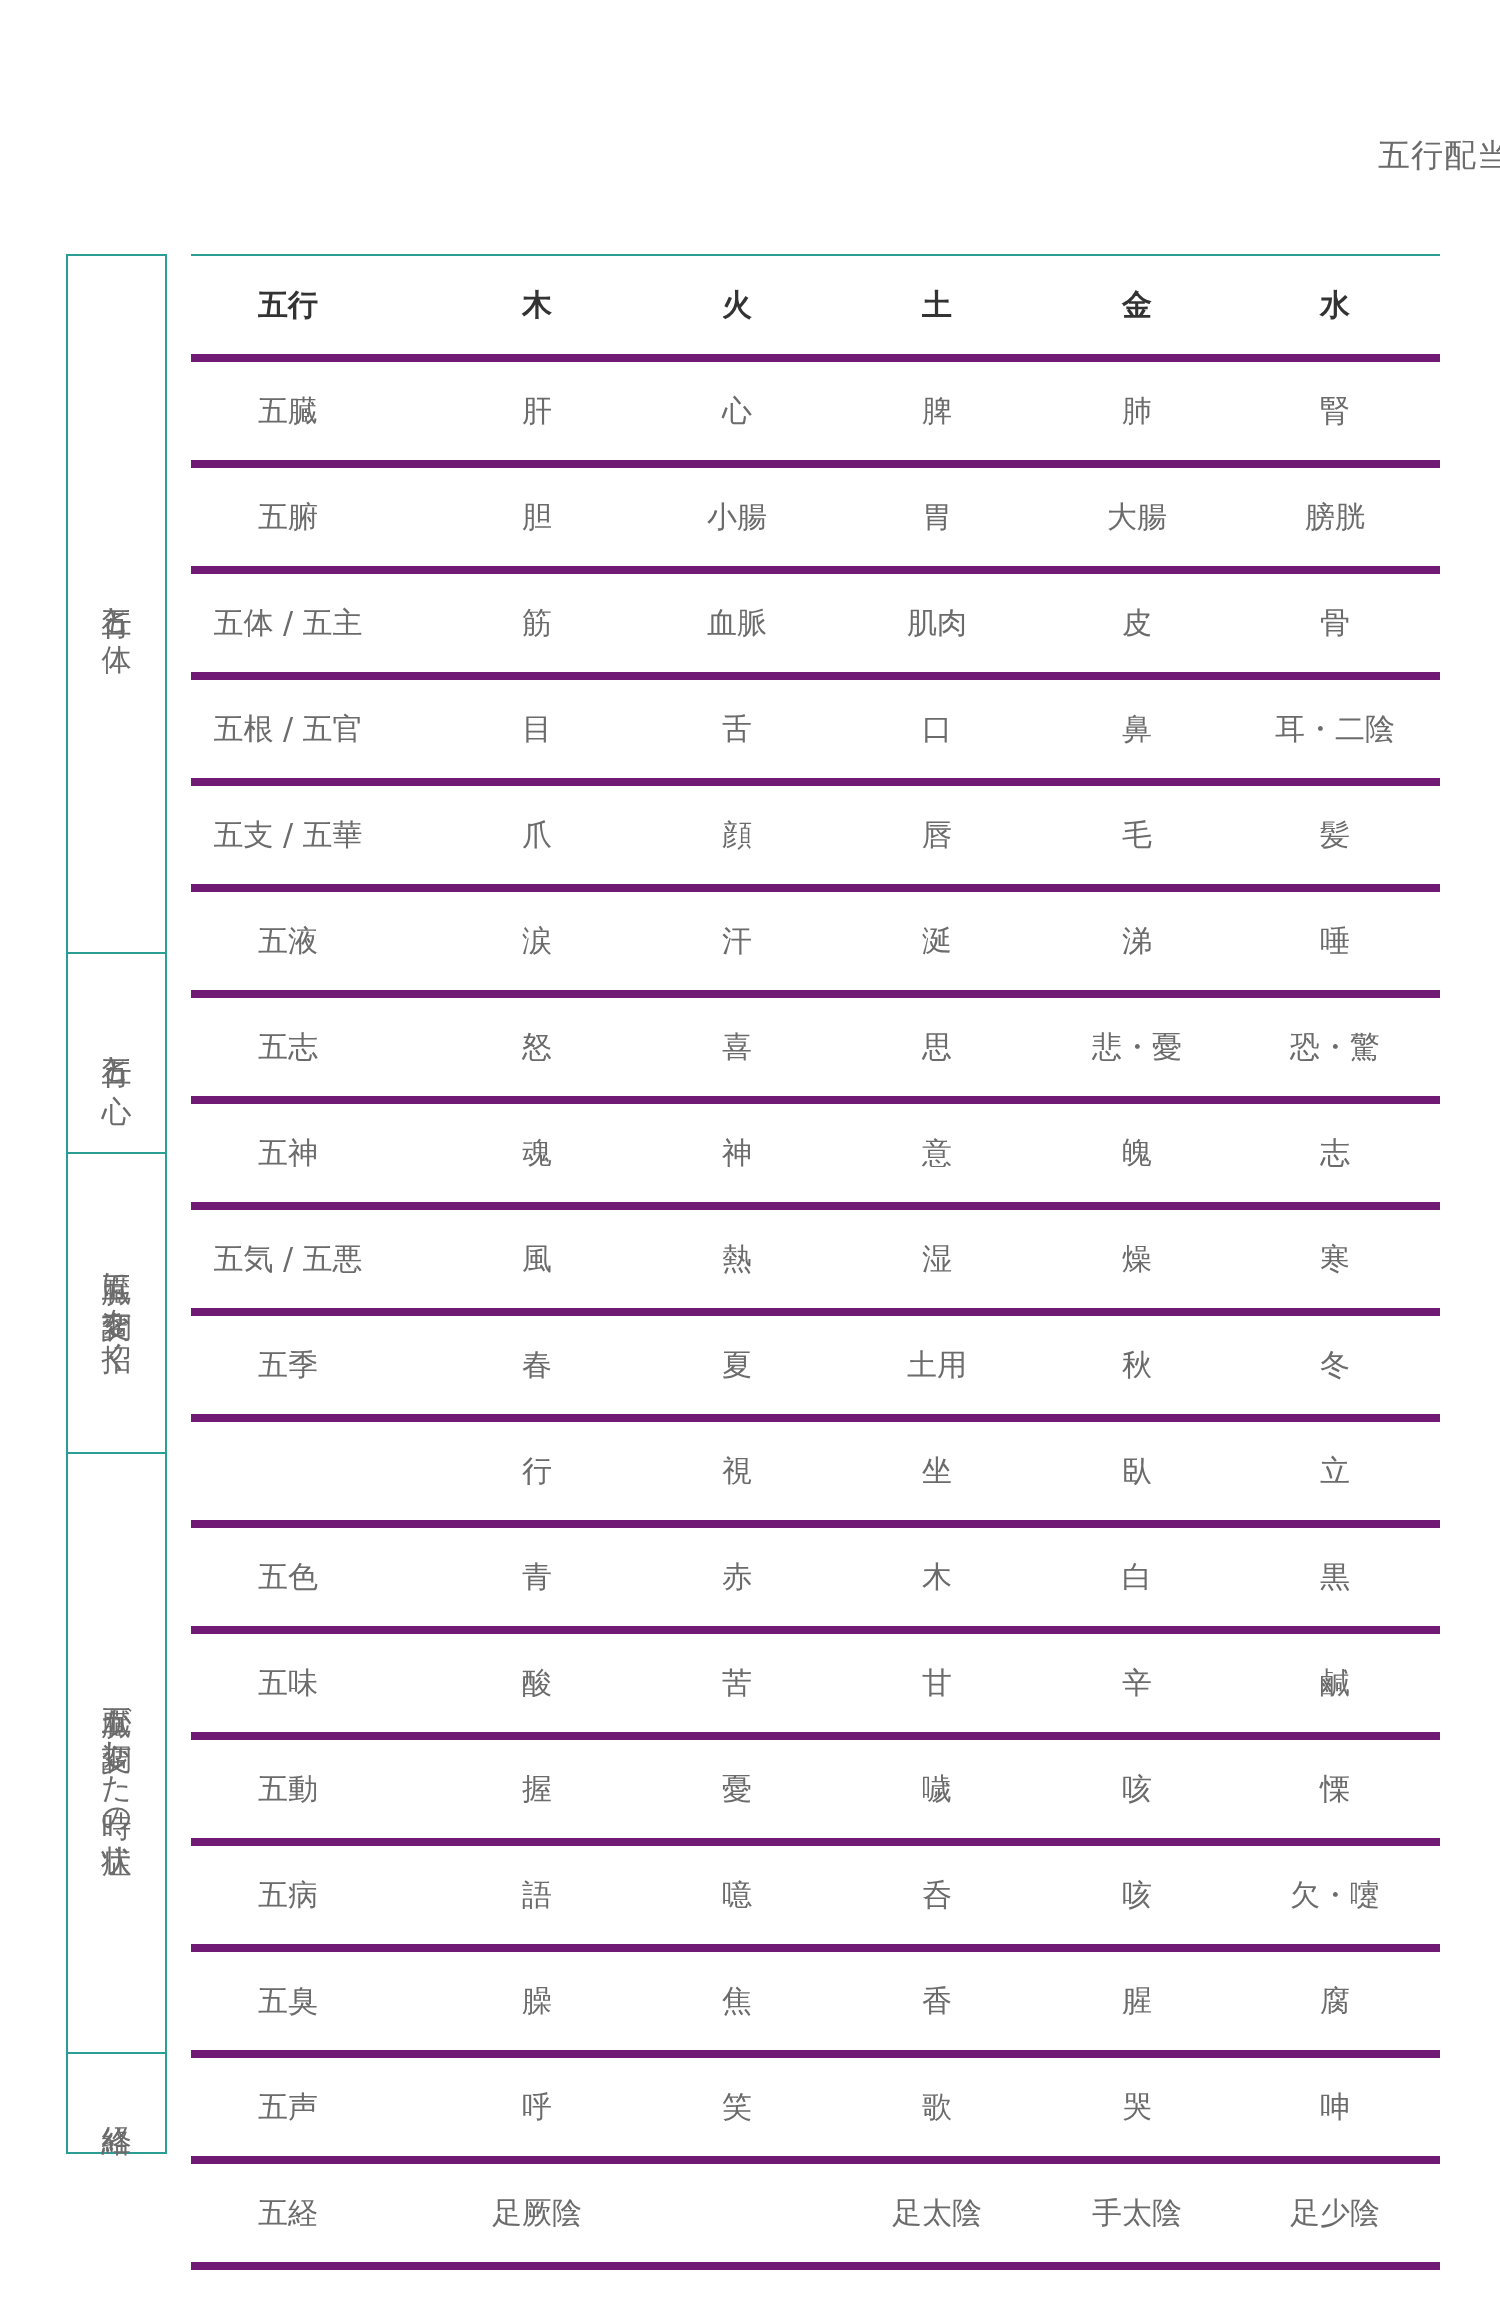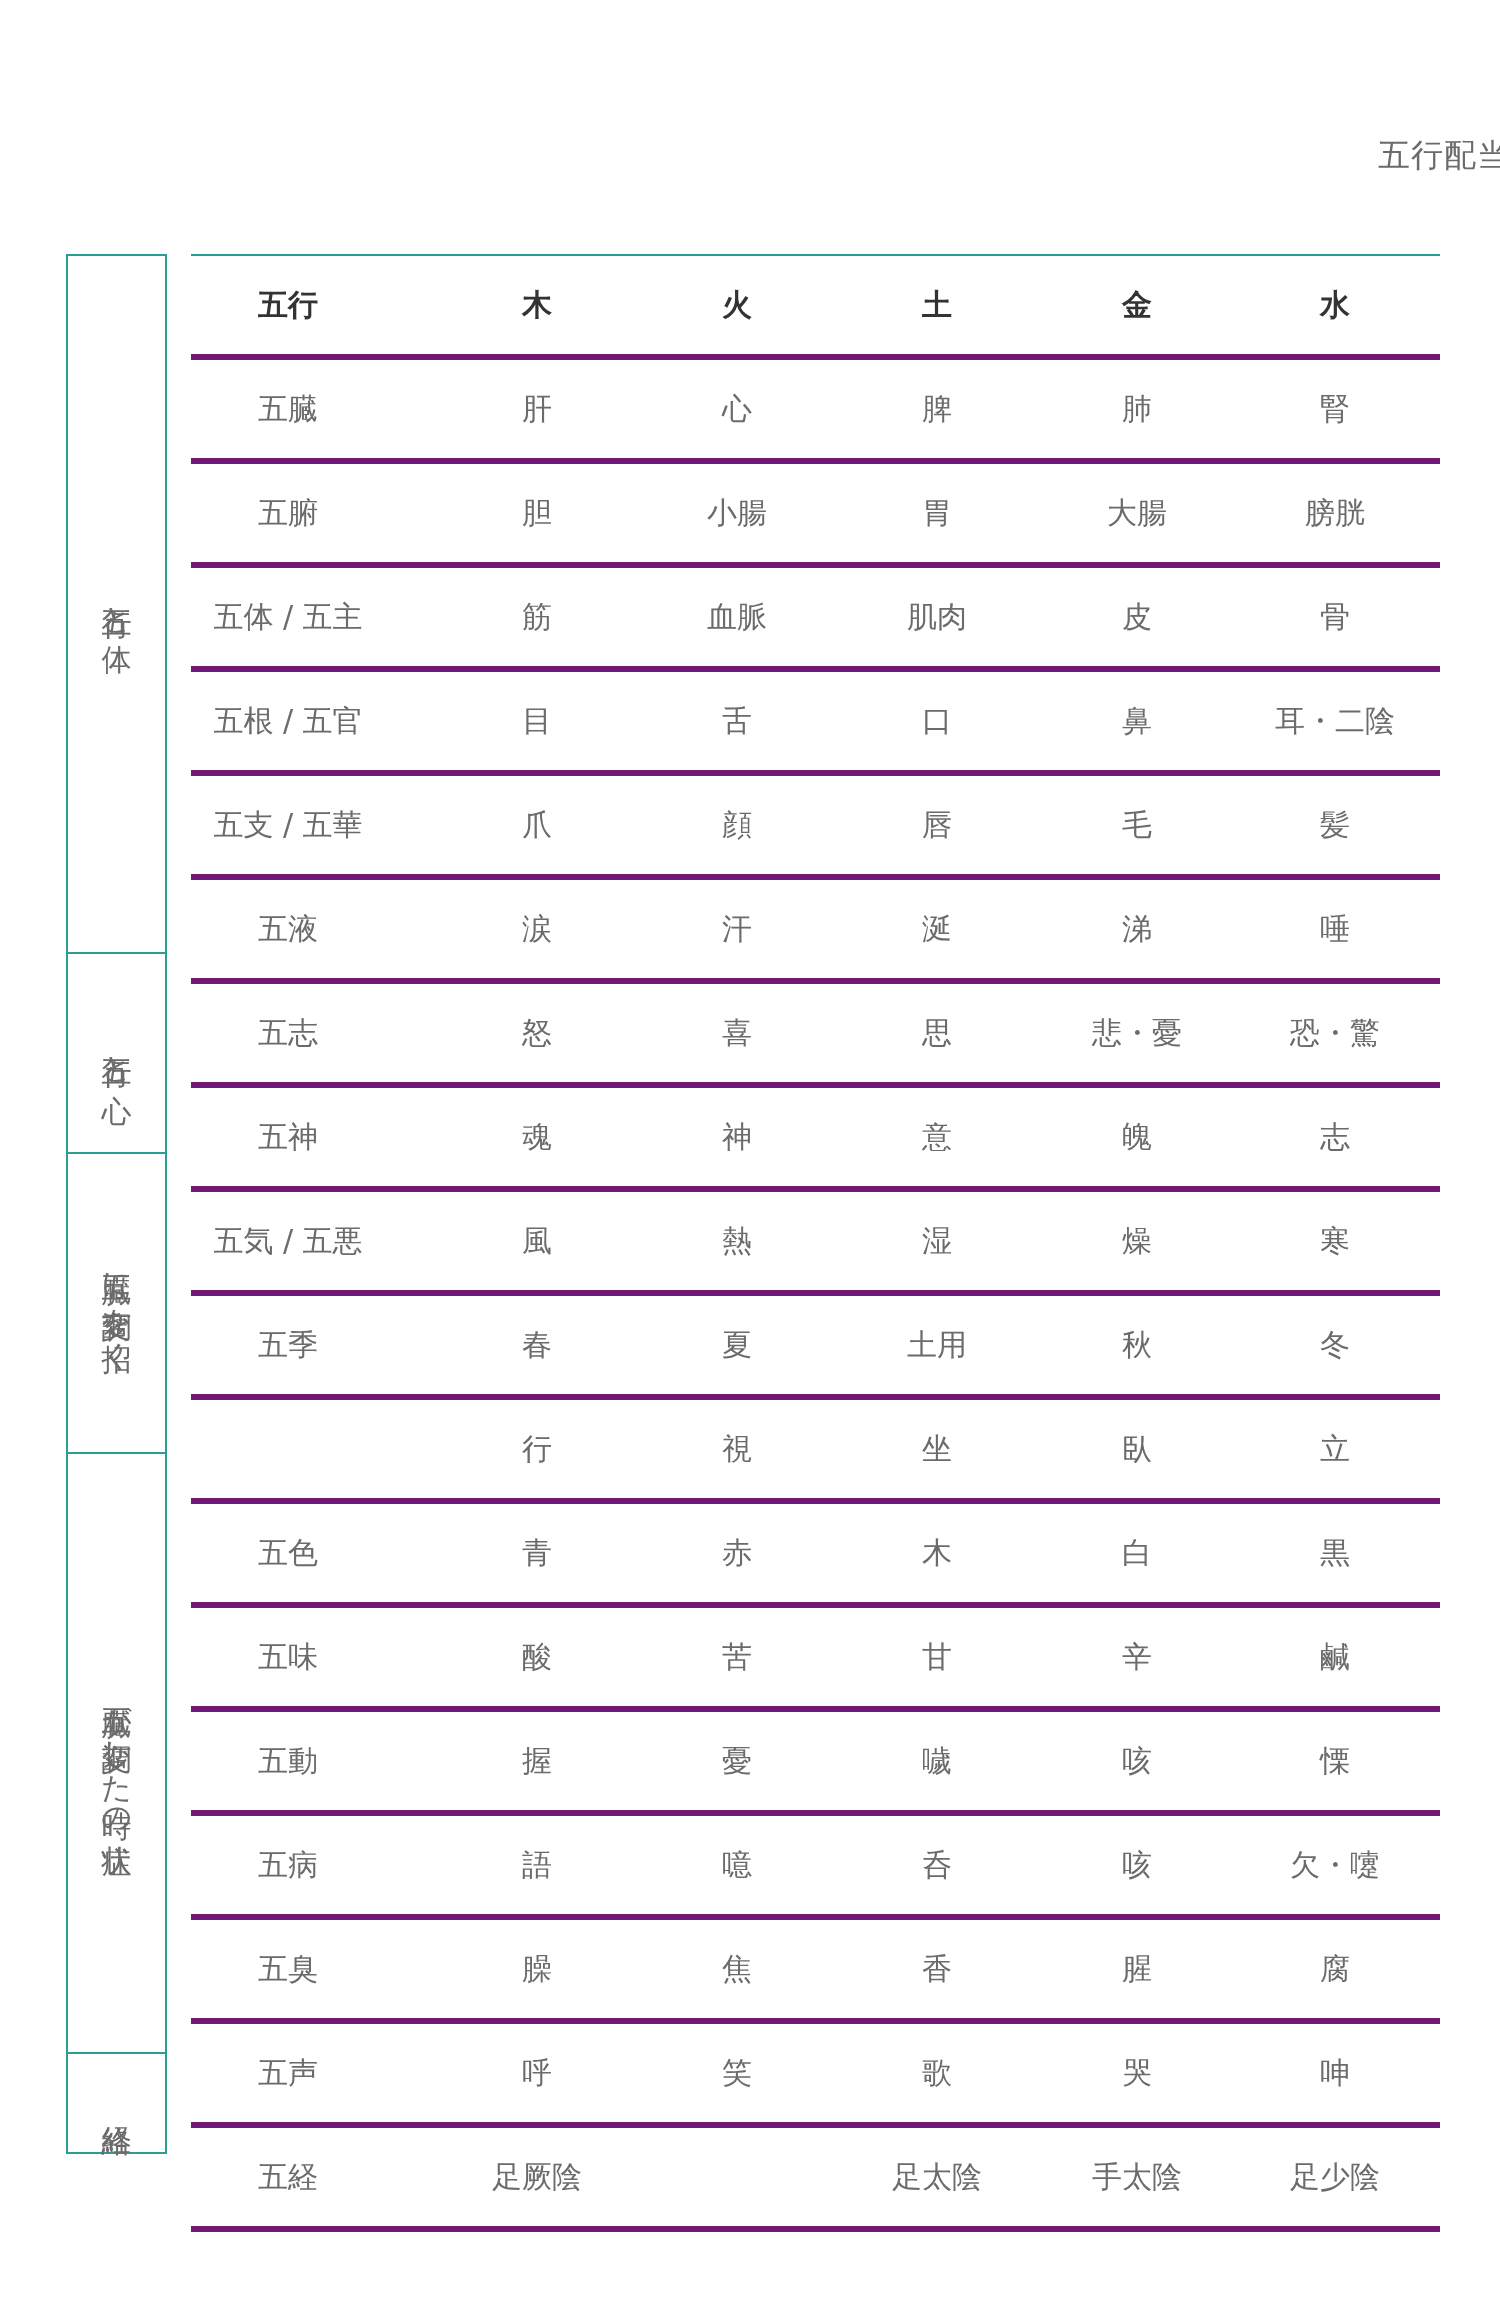--- a/index.html
+++ b/index.html
@@ -23,21 +23,21 @@
     .group:first-child { border-top-width: 2px; }
     .group-label {
       writing-mode: vertical-rl; text-orientation: upright;
       font-size: 30px; color: #6b6b6b; line-height: 1; letter-spacing: 0;
     }
     .table {
       position: absolute; left: 191px; top: 254px; width: 1249px;
       border-top: 2px solid #2a9d95;
     }
     .row {
-      position: relative; height: 98px; border-bottom: 6px solid #701a75;
+      position: relative; height: 98px; border-bottom: 8px solid #701a75;
     }
     .cell {
       position: absolute; top: 0; height: 98px; width: 200px;
       display: flex; align-items: center; justify-content: center;
       font-size: 30px; color: #6b6b6b; white-space: nowrap;
     }
     .header .cell { color: #333333; font-weight: bold; }
     .c0 { left: 0; width: 194px; }
     .c1 { left: 246px; width: 200px; }
     .c2 { left: 446px; width: 200px; }

